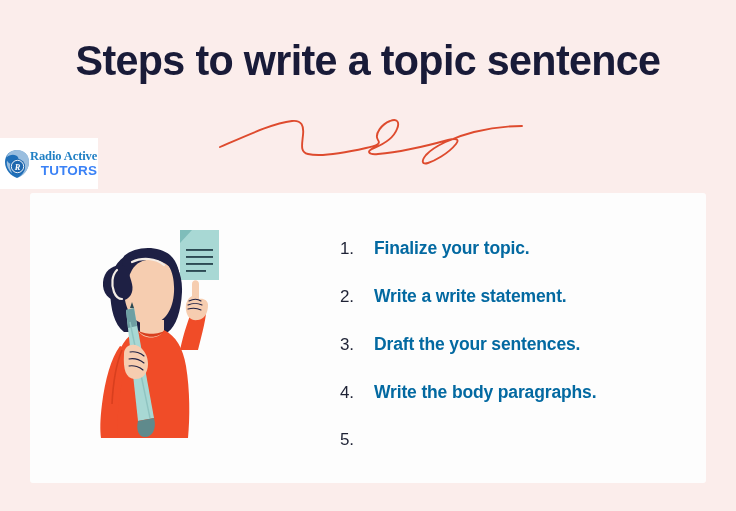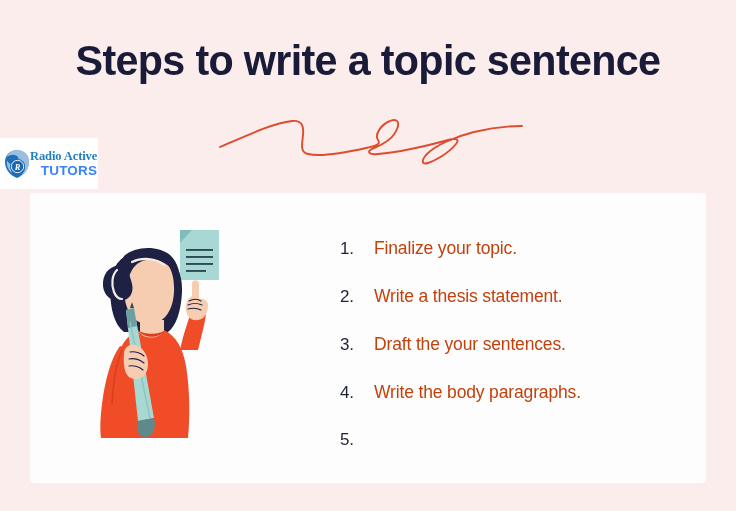--- a/index.html
+++ b/index.html
@@ -130,23 +130,24 @@
     width: 34px;
     flex: 0 0 auto;
     font-family: "Liberation Sans", sans-serif;
     font-size: 17px;
     color: #1e2235;
     letter-spacing: -0.1px;
   }
   .step-text {
     font-family: "Liberation Sans", sans-serif;
     font-size: 17.5px;
-    color: #c2410c;
+    color: #0369a1;
     letter-spacing: -0.15px;
     white-space: nowrap;
+    font-weight: bold;
   }
 </style>
 </head>
 <body>
 
 <div id="poster">
 
   <div id="title">Steps to write a topic sentence</div>
 
   <svg id="squiggle" viewBox="0 0 310 66">
@@ -237,21 +238,21 @@
     </g>
   </svg>
 
   <ol id="steps">
     <li class="step-row">
       <span class="step-num">1.</span>
       <span class="step-text">Finalize your topic.</span>
     </li>
     <li class="step-row">
       <span class="step-num">2.</span>
-      <span class="step-text">Write a thesis statement.</span>
+      <span class="step-text">Write a write statement.</span>
     </li>
     <li class="step-row">
       <span class="step-num">3.</span>
       <span class="step-text">Draft the your sentences.</span>
     </li>
     <li class="step-row">
       <span class="step-num">4.</span>
       <span class="step-text">Write the body paragraphs.</span>
     </li>
     <li class="step-row">

